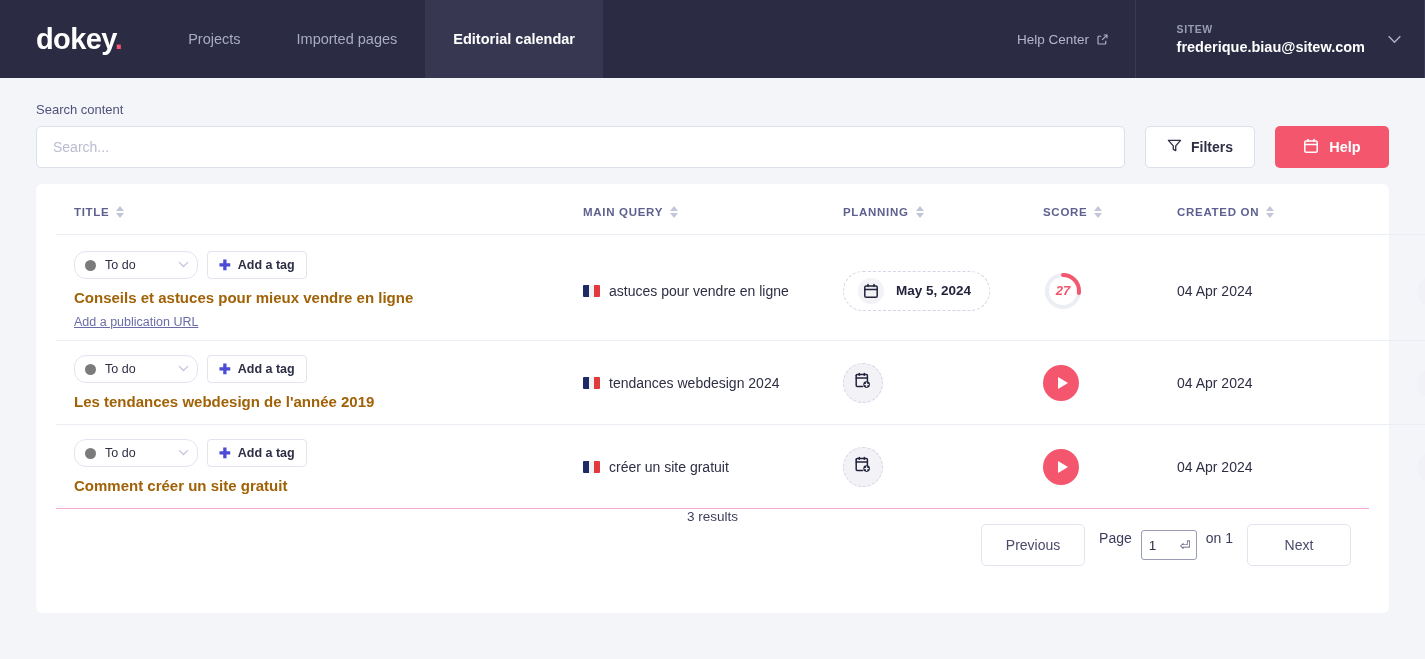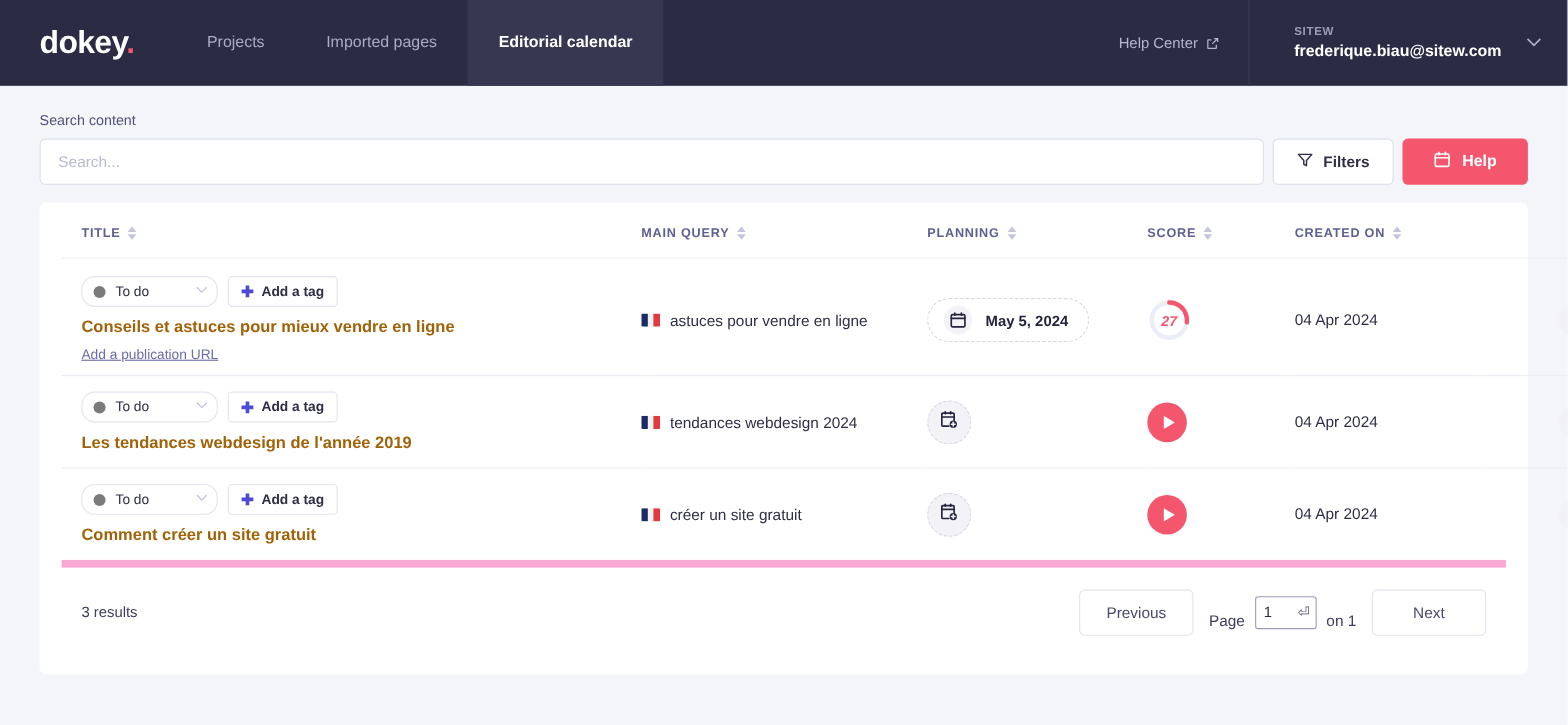--- a/index.html
+++ b/index.html
@@ -75,21 +75,21 @@
   }
   .chev { color: #b0b2c8; }
 
   
   .page { padding: 24px 36px 0 36px; }
   .search-label {
     font-size: 13px;
     color: #50527a;
     margin-bottom: 9px;
   }
-  .search-row { display: flex; align-items: center; gap: 8px; }
+  .search-row { display: flex; align-items: center; gap: 20px; }
   .search-input {
     flex: 1;
     height: 42px;
     border: 1px solid #dcdfec;
     border-radius: 5px;
     background: #ffffff;
     padding: 0 16px;
     font-size: 14px;
     color: #2e2e45;
     font-family: "Liberation Sans", sans-serif;
@@ -278,38 +278,39 @@
     background: #f1f1f7;
     border: none;
     display: flex; flex-direction: column; align-items: center; justify-content: center;
     gap: 2.5px;
     cursor: pointer;
     margin-left: auto;
   }
 
   
   .foot {
-    border-top: 7px solid #f9a8d4;
+    border-top: 1px solid #f9a8d4;
     height: 88px;
     display: flex; align-items: center;
     padding: 0 18px;
+    flex-direction: column;
   }
   .results { font-size: 13.5px; color: #3d3d5c; }
   .foot-right { margin-left: auto; display: flex; align-items: center; gap: 14px; }
   .pg-btn {
     height: 42px; min-width: 104px;
     border: 1px solid #e2e4ef;
     border-radius: 5px;
     background: #fff;
     font-size: 14px;
     color: #4a4a6a;
     cursor: pointer;
     font-family: "Liberation Sans", sans-serif;
   }
-  .pager { display: flex; align-items: flex-end; gap: 9px; font-size: 14px; color: #3d3d5c; }
+  .pager { display: flex; align-items: flex-start; gap: 9px; font-size: 14px; color: #3d3d5c; }
   .pg-input-wrap {
     display: flex; align-items: center;
     height: 30px; width: 56px;
     border: 1px solid #9a9cb6;
     border-radius: 3px;
     padding: 0 5px 0 7px;
   }
   .pg-input {
     width: 24px; border: none; outline: none;
     font-size: 13.5px; color: #2e2e45;

